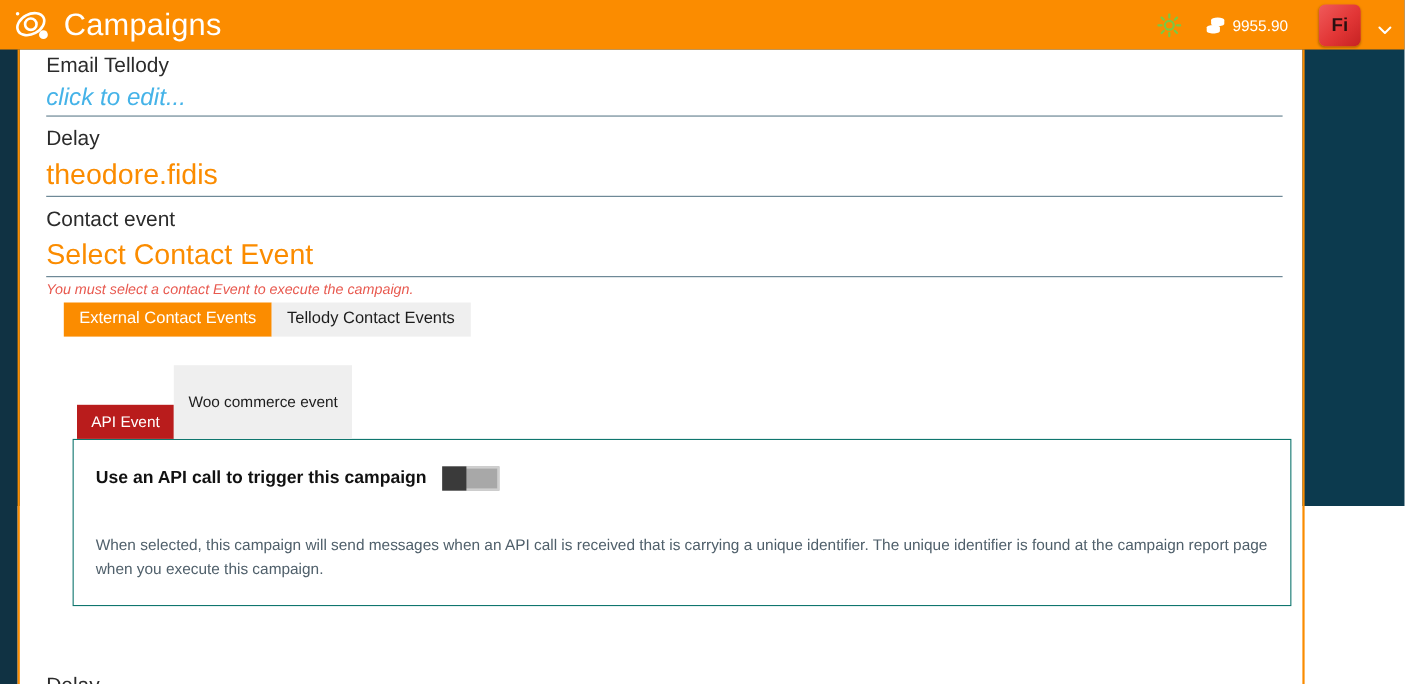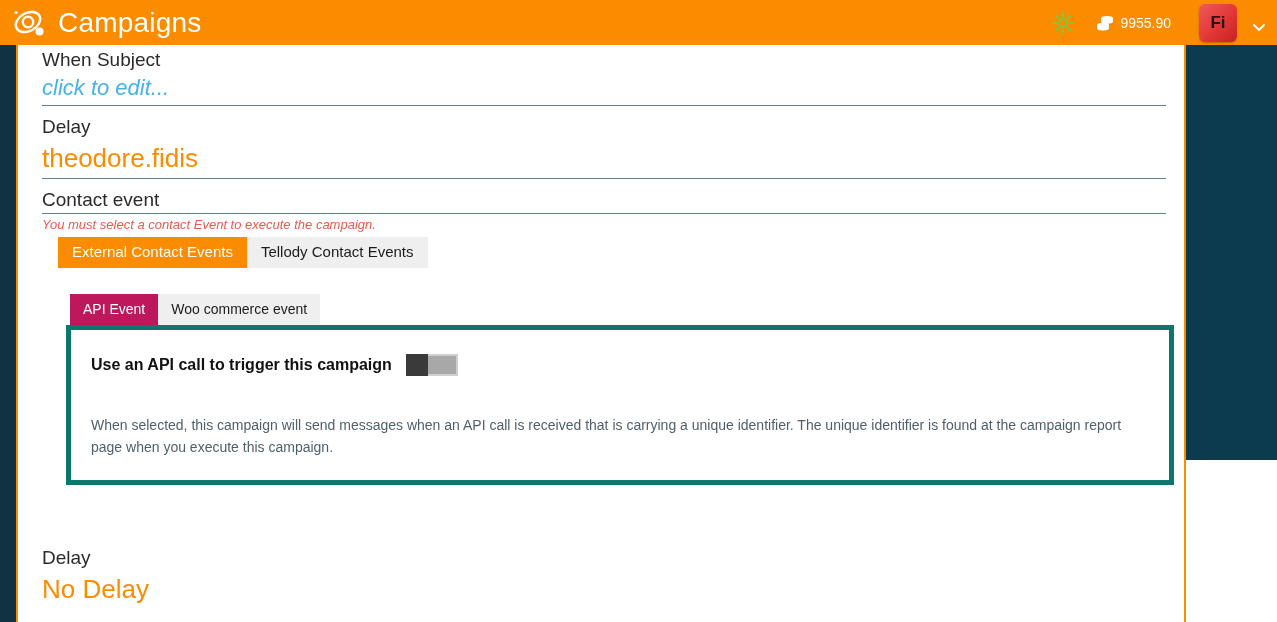--- a/index.html
+++ b/index.html
@@ -168,27 +168,27 @@
   .tab-sm {
     font-size: 14px;
     padding: 6px 13px 7px 13px;
     line-height: 18px;
     cursor: pointer;
     border: none;
     white-space: nowrap;
     font-family: "Liberation Sans", sans-serif;
   }
   .tab-sm.inactive { background: #efefef; color: #1c1c1c; }
-  .tab-sm.active { background: #be185d; color: #ffffff; }
+  .tab-sm.active { background: #b91c1c; color: #ffffff; margin-top: 36px; }
 
   
   .panel {
     margin: 0 0 0 36px;
     width: 1108px;
-    border: 5px solid #0f766e;
+    border: 1px solid #0f766e;
     background: #ffffff;
     padding: 24px 20px 22px 20px;
   }
   .panel-head {
     display: flex;
     align-items: center;
   }
   .panel-head-title {
     font-size: 16px;
     font-weight: bold;
@@ -281,33 +281,34 @@
 
     </div>
   </div>
 
   <div class="left-rail"></div>
   <div class="left-rail-edge"></div>
 
   <div class="content">
 
     <div class="field">
-      <div class="field-label">When Subject</div>
+      <div class="field-label">Email Tellody</div>
       <div class="field-value placeholder">click to edit...</div>
       <div class="field-underline"></div>
     </div>
 
     <div class="field" style="padding-top:8px;">
       <div class="field-label">Delay</div>
       <div class="field-value accent">theodore.fidis</div>
       <div class="field-underline"></div>
     </div>
 
     <div class="field" style="padding-top:8px;">
       <div class="field-label">Contact event</div>
+      <div class="field-value accent">Select Contact Event</div>
       <div class="field-underline"></div>
       <div class="error-text">You must select a contact Event to execute the campaign.</div>
     </div>
 
     <div class="tabs-outer">
       <button class="tab active">External Contact Events</button>
       <button class="tab inactive">Tellody Contact Events</button>
     </div>
 
     <div class="tabs-inner">

